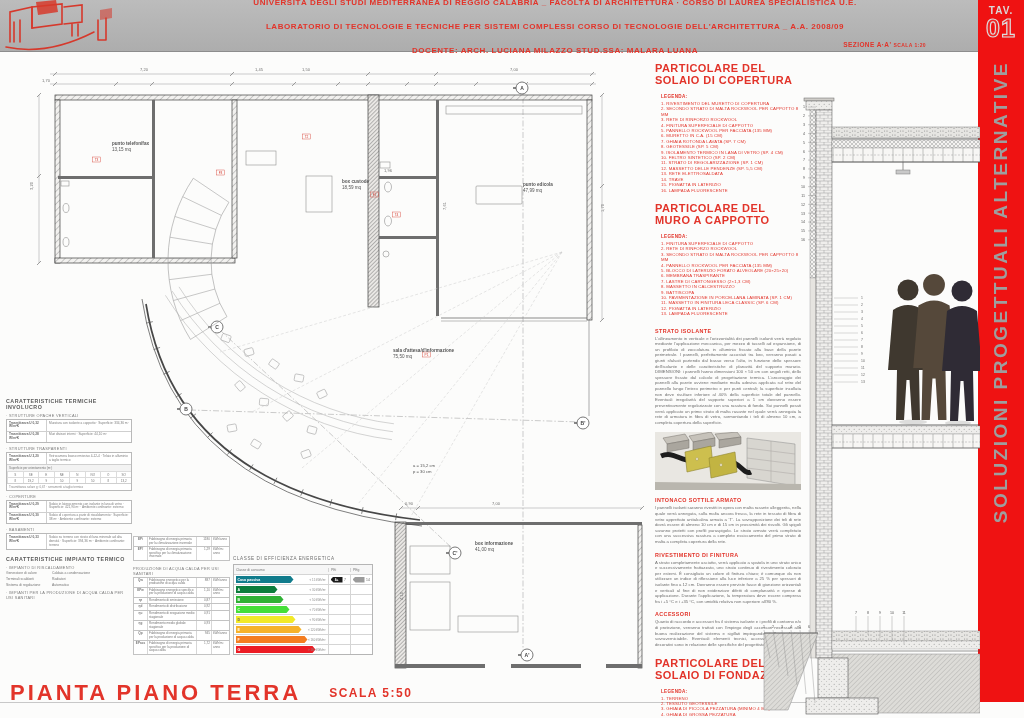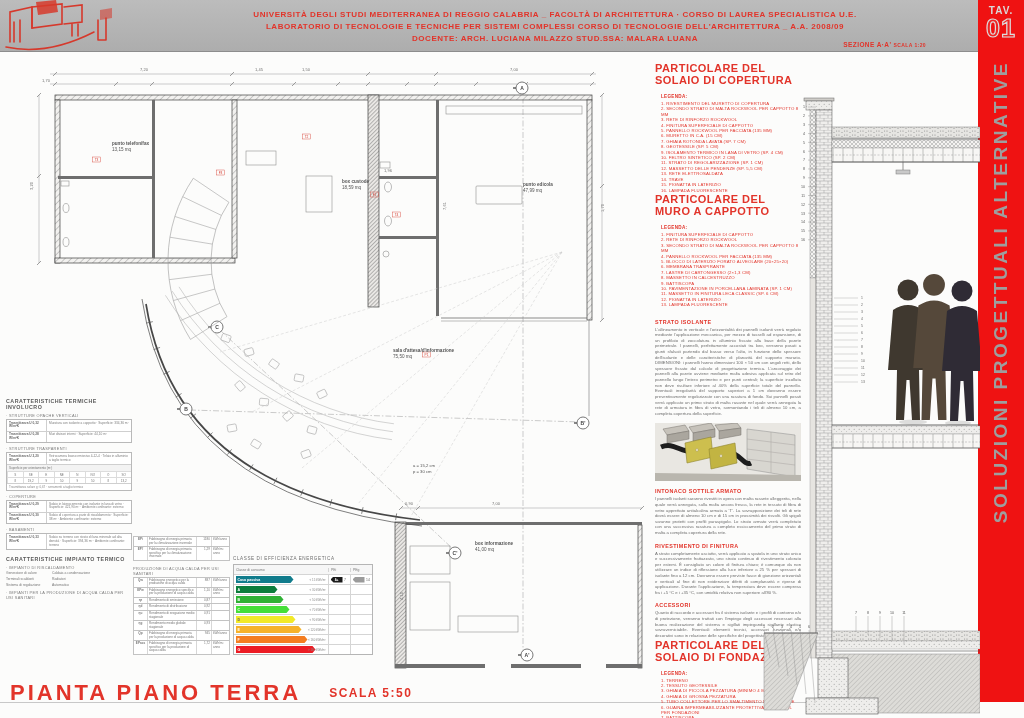--- a/index.html
+++ b/index.html
@@ -4,21 +4,21 @@
 <style>
   :root{ --red:#e2342a; --band:#ef1212; --ink:#4a4a4a; }
   *{box-sizing:border-box;margin:0;padding:0}
   html,body{background:#e9e9e9;font-family:"Liberation Sans",sans-serif}
   #board{position:relative;width:1024px;height:718px;background:#fcfcfb;overflow:hidden}
   .abs{position:absolute}
 
   
   #header{left:0;top:0;width:978px;height:52px;background:linear-gradient(#bcbcbc,#adadad);border-bottom:1px solid #8d8d8d}
   #logo{left:2px;top:0;width:132px;height:52px}
-  #head-text{left:140px;top:0;width:830px;height:52px;display:flex;flex-direction:column;justify-content:center;gap:3px;text-align:center}
+  #head-text{left:140px;top:0;width:830px;height:52px;display:flex;flex-direction:column;justify-content:center;gap:15px;text-align:center}
   .h-line{color:var(--red);font-weight:bold;font-size:8px;letter-spacing:.55px;white-space:nowrap}
   #section-note{right:52px;bottom:3px;color:var(--red);font-weight:bold;font-size:6.5px;letter-spacing:.4px}
   #section-note .sm{font-size:5px}
   #tav-box{left:978px;top:0;width:46px;height:52px;background:var(--band);text-align:center}
   #tav-label{color:#d9d9d9;font-weight:bold;font-size:10px;letter-spacing:1px;margin-top:5px}
   #tav-num{font-size:25px;font-weight:bold;color:rgba(255,255,255,0.08);-webkit-text-stroke:1.2px #dcdcdc;letter-spacing:1px;line-height:1}
 
   
   #red-band{left:978px;top:52px;width:46px;height:650px;background:var(--band);display:flex;align-items:center;justify-content:center;padding-bottom:170px}
   #band-title{writing-mode:vertical-rl;transform:rotate(180deg);color:#9e9e9e;font-weight:bold;font-size:19px;letter-spacing:2.5px;white-space:nowrap}
@@ -73,21 +73,21 @@
 
   
   #details{left:655px;top:58px;width:146px}
   .d-title{font-size:11px;font-weight:bold;color:var(--red);letter-spacing:.45px}
   .legend-label{font-size:4.6px;font-weight:bold;color:var(--red);letter-spacing:.3px;margin:8px 0 2px;padding-left:6px}
   .leg{padding-left:6px}
   .leg .li{font-size:4.3px;line-height:1.26;color:var(--red);letter-spacing:.15px}
   .d-sub{font-size:5.4px;font-weight:bold;color:var(--red);letter-spacing:.4px;margin:7px 0 2px}
   .d-body{font-size:4.25px;line-height:1.32;color:#6e6e6e;text-align:justify}
   #capp-img{margin:7px 0 2px;display:block}
-  .mt8{} .mt10{margin-top:11px}
+  .mt8{margin-top:9px} .mt10{margin-top:11px}
 
   svg text{font-family:"Liberation Sans",sans-serif}
 </style>
 </head>
 <body>
 
 <div id="board">
 
   <div id="header" class="abs">
     <svg id="logo" class="abs" viewBox="0 0 132 52">

